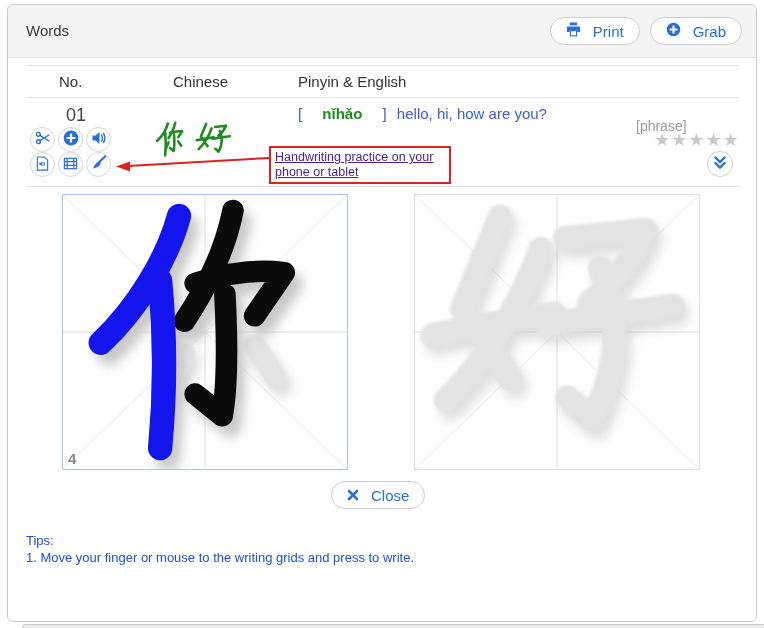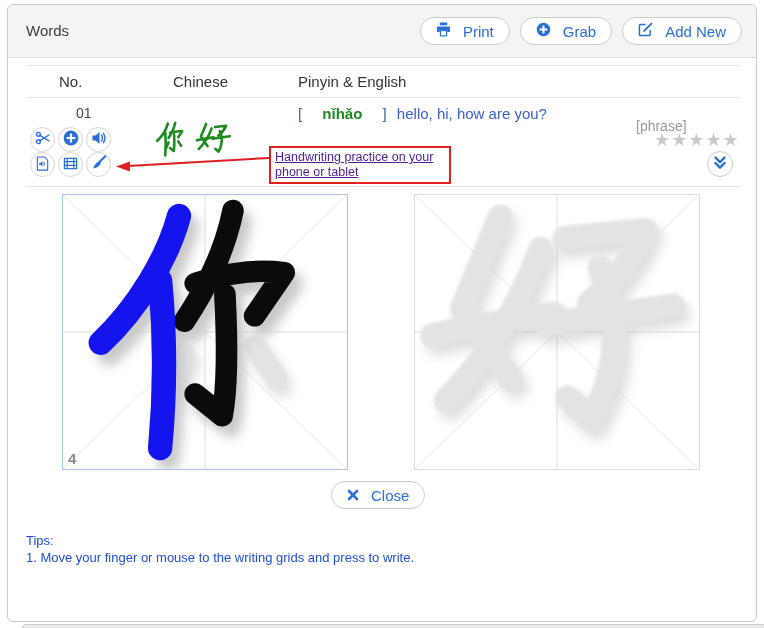--- a/index.html
+++ b/index.html
@@ -8,21 +8,21 @@
     border-radius:6px;background:#fff;}
   .panel-header{position:absolute;left:0;top:0;right:0;height:52px;background:#f4f4f4;
     border-bottom:1px solid #ddd;border-radius:6px 6px 0 0;}
   .title{position:absolute;left:18px;top:17px;font-size:15px;color:#3c3c3c;}
   .header-buttons{position:absolute;right:14px;top:12px;display:flex;gap:10px;}
   .pill{height:28px;box-sizing:border-box;border:1px solid #ccc;border-radius:15px;background:#fff;
     color:#2a6fd6;font-size:15px;display:inline-flex;align-items:center;gap:12px;padding:0 15px;
     font-family:inherit;cursor:pointer;}
   .thead-line{position:absolute;left:18px;right:16px;border-top:1px solid #e6e6e6;}
   .col-head{position:absolute;top:68px;font-size:15px;color:#333;text-align:right;}
-  .row-no{position:absolute;left:68px;top:100px;font-size:14px;color:#444;}
+  .row-no{position:absolute;left:58px;top:100px;font-size:18px;color:#444;}
   .circ{position:absolute;width:25px;height:25px;border-radius:50%;border:1px solid #d4d4d4;
     background:#fff;display:flex;align-items:center;justify-content:center;padding:0;cursor:pointer;}
   .chinese-word{position:absolute;left:145px;top:116px;display:flex;gap:5px;}
   .pinyin-line{position:absolute;left:290px;top:100px;font-size:15px;white-space:nowrap;}
   .bracket{color:#4060a8;}
   .py{color:#1f8a1f;font-weight:bold;margin:0 16px;}
   .eng{color:#3a5fd0;margin-left:6px;}
   .type-label{position:absolute;left:583px;top:113px;color:#999;font-size:14px;margin-left:45px;}
   .stars{position:absolute;left:646px;top:124px;font-size:18px;color:#c9c9c9;letter-spacing:1px;}
   .collapse-btn{position:absolute;left:699px;top:146px;width:26px;height:26px;border-radius:50%;
@@ -64,29 +64,20 @@
       <button class="pill">
         <span>
           <svg viewBox="0 0 16 16" width="15" height="15">
             <circle cx="8" cy="8" r="7.2" fill="#2a6fd6"></circle>
             <rect x="6.9" y="3.8" width="2.2" height="8.4" rx="0.5" fill="#fff"></rect>
             <rect x="3.8" y="6.9" width="8.4" height="2.2" rx="0.5" fill="#fff"></rect>
           </svg>
         </span>
         <span>Grab</span>
       </button>
-      <button class="pill">
-        <span>
-          <svg viewBox="0 0 16 16" width="15" height="15" fill="none" stroke="#2a6fd6">
-            <path d="M13 8.5 V13.2 a1.3 1.3 0 0 1 -1.3 1.3 H2.8 a1.3 1.3 0 0 1 -1.3 -1.3 V4 a1.3 1.3 0 0 1 1.3 -1.3 H8" stroke-width="1.6"></path>
-            <path d="M6.5 9.5 L14.3 1.7" stroke-width="2" stroke-linecap="round"></path>
-          </svg>
-        </span>
-        <span>Add New</span>
-      </button>
     </div>
   </div>
 
   <div class="thead-line" style="top:60px"></div>
   <div class="col-head" style="left:51px">No.</div>
   <div class="col-head" style="left:165px">Chinese</div>
   <div class="col-head" style="left:290px">Pinyin &amp; English</div>
   <div class="thead-line" style="top:92px"></div>
 
   <div class="row-no">01</div>

